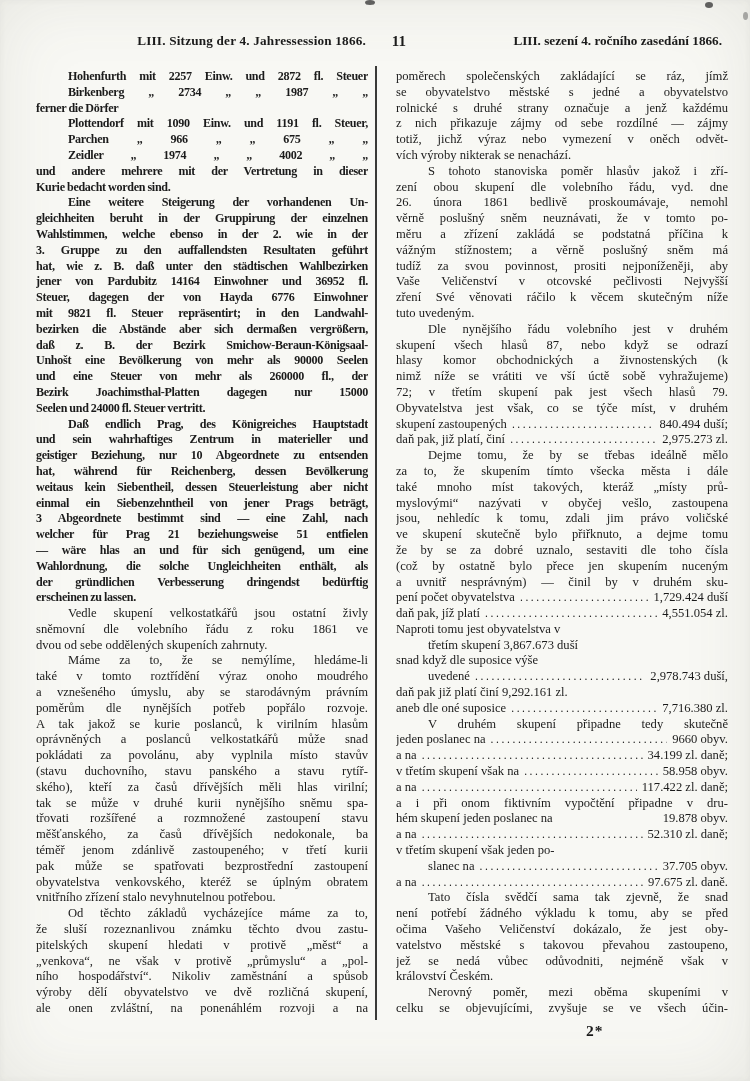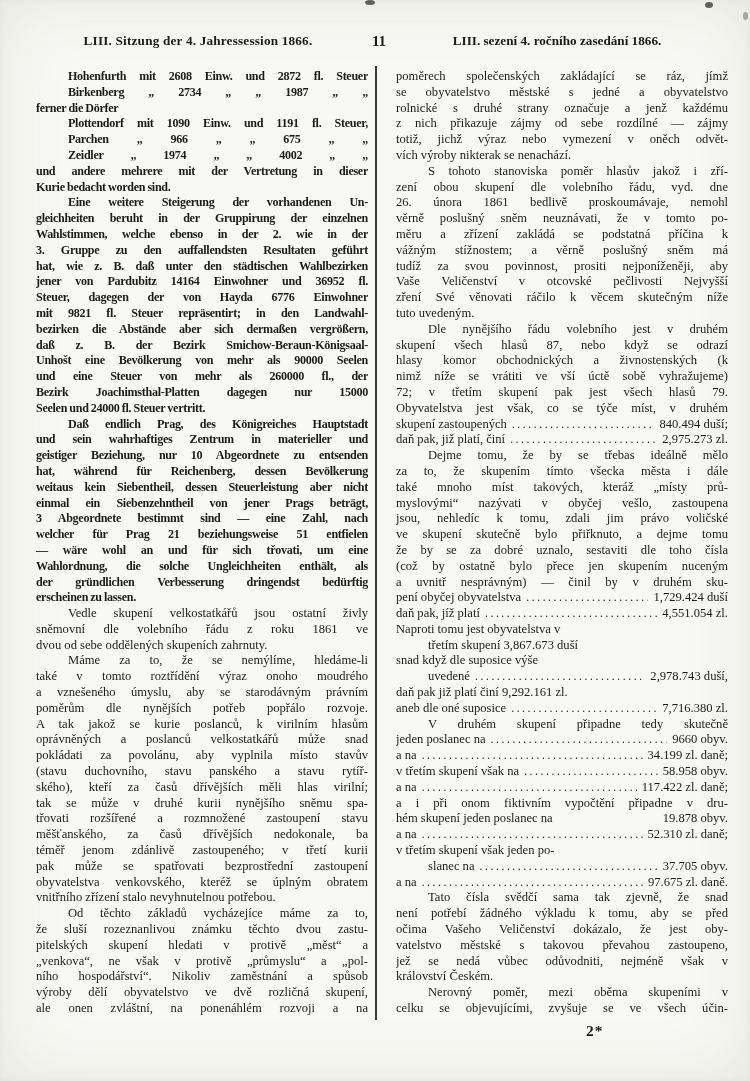--- a/index.html
+++ b/index.html
@@ -7,21 +7,21 @@
     width:750px;height:1081px;position:relative;overflow:hidden;
     background:#f8f8f4;
     font-family:"Liberation Serif","DejaVu Serif",serif;
     color:#1b1b1b;
   }
   .page{
     position:absolute;inset:0;
     box-shadow:inset 0 0 70px rgba(90,84,66,0.10), inset 0 0 6px rgba(60,60,60,0.06);
   }
   .speck{position:absolute;background:#3c3c3c;border-radius:50%;opacity:.8;}
-  .h{position:absolute;top:33px;text-align:center;font-weight:700;white-space:nowrap;overflow:hidden;}
+  .h{position:absolute;top:33px;text-align:right;font-weight:700;white-space:nowrap;overflow:hidden;}
   .h-left{left:30px;width:336px;font-size:13.2px;letter-spacing:.2px;}
   .h-num{left:352px;width:54px;font-size:15px;}
   .h-right{left:392px;width:330px;font-size:13.2px;}
   .divider{
     position:absolute;left:375px;top:66px;width:1.5px;height:954px;
     background:#3a3a38;
   }
   .col{position:absolute;top:69px;width:332px;}
   .col-left{left:36px;}
   .col-right{left:396px;}
@@ -56,21 +56,21 @@
   <div class="speck" style="left:743px;top:12px;width:5px;height:8px;opacity:.4;"></div>
 
   <div class="h h-left">LIII. Sitzung der 4. Jahressession 1866.</div>
   <div class="h h-num">11</div>
   <div class="h h-right">LIII. sezení 4. ročního zasedání 1866.</div>
 
   <div class="divider"></div>
 
   <div class="col col-left" id="col-left">
       <div class="block de">
-        <div class="line indent">Hohenfurth mit 2608 Einw. und 2872 fl. Steuer</div>
+        <div class="line indent">Hohenfurth mit 2257 Einw. und 2872 fl. Steuer</div>
         <div class="line indent">Birkenberg „ 2734 „ „ 1987 „ „</div>
         <div class="line nojust">ferner die Dörfer</div>
         <div class="line indent">Plottendorf mit 1090 Einw. und 1191 fl. Steuer,</div>
         <div class="line indent">Parchen „ 966 „ „ 675 „ „</div>
         <div class="line indent">Zeidler „ 1974 „ „ 4002 „ „</div>
         <div class="line">und andere mehrere mit der Vertretung in dieser</div>
         <div class="line nojust">Kurie bedacht worden sind.</div>
         <div class="line indent">Eine weitere Steigerung der vorhandenen Un-</div>
         <div class="line">gleichheiten beruht in der Gruppirung der einzelnen</div>
         <div class="line">Wahlstimmen, welche ebenso in der 2. wie in der</div>
@@ -86,21 +86,21 @@
         <div class="line">Bezirk Joachimsthal-Platten dagegen nur 15000</div>
         <div class="line nojust">Seelen und 24000 fl. Steuer vertritt.</div>
         <div class="line indent">Daß endlich Prag, des Königreiches Hauptstadt</div>
         <div class="line">und sein wahrhaftiges Zentrum in materieller und</div>
         <div class="line">geistiger Beziehung, nur 10 Abgeordnete zu entsenden</div>
         <div class="line">hat, während für Reichenberg, dessen Bevölkerung</div>
         <div class="line">weitaus kein Siebentheil, dessen Steuerleistung aber nicht</div>
         <div class="line">einmal ein Siebenzehntheil von jener Prags beträgt,</div>
         <div class="line">3 Abgeordnete bestimmt sind — eine Zahl, nach</div>
         <div class="line">welcher für Prag 21 beziehungsweise 51 entfielen</div>
-        <div class="line">— wäre wohl an und für sich třovati, um eine</div>
+        <div class="line">— wäre hlas an und für sich genügend, um eine</div>
         <div class="line">Wahlordnung, die solche Ungleichheiten enthält, als</div>
         <div class="line">der gründlichen Verbesserung dringendst bedürftig</div>
         <div class="line nojust">erscheinen zu lassen.</div>
       </div>
       <div class="block cs">
         <div class="line indent">Vedle skupení velkostatkářů jsou ostatní živly</div>
         <div class="line">sněmovní dle volebního řádu z roku 1861 ve</div>
         <div class="line nojust">dvou od sebe oddělených skupeních zahrnuty.</div>
         <div class="line indent">Máme za to, že se nemýlíme, hledáme-li</div>
         <div class="line">také v tomto roztřídění výraz onoho moudrého</div>
@@ -164,21 +164,21 @@
         <div class="line indent">Dejme tomu, že by se třebas ideálně mělo</div>
         <div class="line">za to, že skupením tímto všecka města i dále</div>
         <div class="line">také mnoho míst takových, kteráž „místy prů-</div>
         <div class="line">myslovými“ nazývati v obyčej vešlo, zastoupena</div>
         <div class="line">jsou, nehledíc k tomu, zdali jim právo voličské</div>
         <div class="line">ve skupení skutečně bylo přiřknuto, a dejme tomu</div>
         <div class="line">že by se za dobré uznalo, sestaviti dle toho čísla</div>
         <div class="line">(což by ostatně bylo přece jen skupením nuceným</div>
         <div class="line">a uvnitř nesprávným) — činil by v druhém sku-</div>
         <div class="line vrow">
-          <span class="vt">pení obyčej obyvatelstva</span>
+          <span class="vt">pení počet obyvatelstva</span>
           <span class="leader">..........................................................................................</span>
           <span class="vv">1,729.424 duší</span>
         </div>
         <div class="line vrow">
           <span class="vt">daň pak, jíž platí</span>
           <span class="leader">..........................................................................................</span>
           <span class="vv">4,551.054 zl.</span>
         </div>
         <div class="line nojust">Naproti tomu jest obyvatelstva v</div>
         <div class="line indent nojust">třetím skupení 3,867.673 duší</div>

